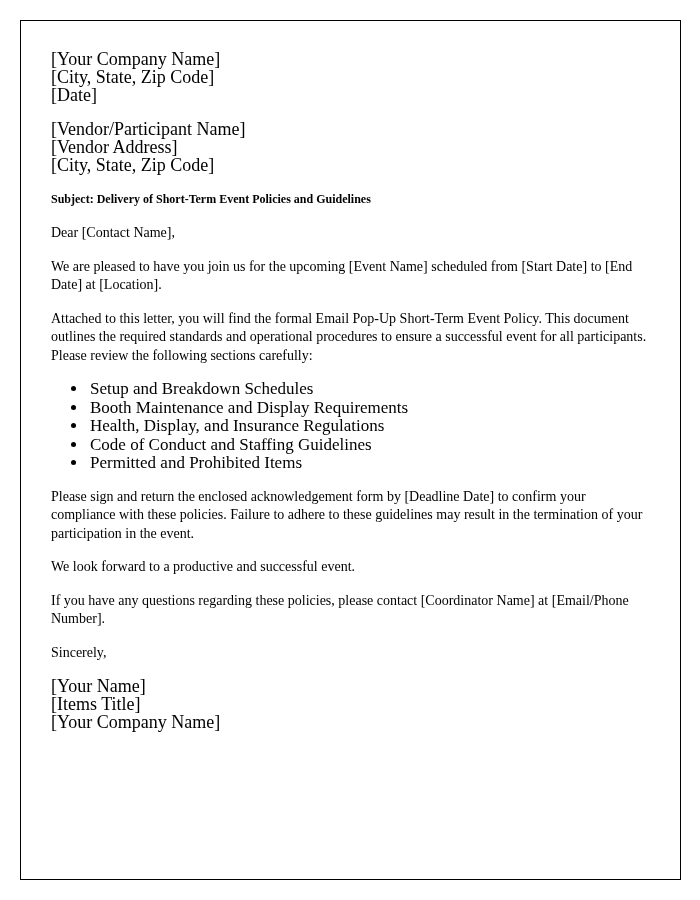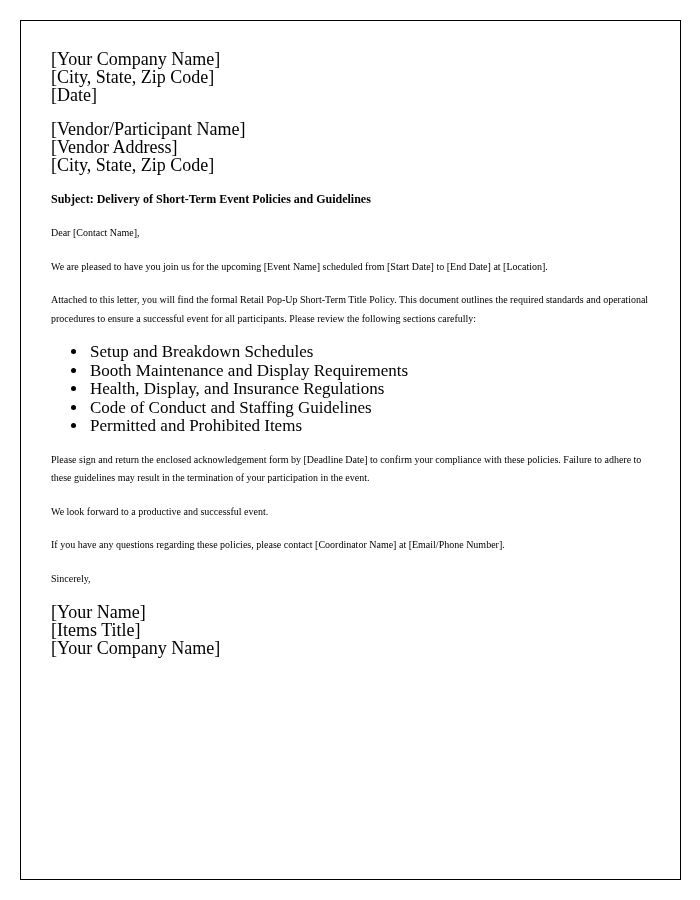--- a/index.html
+++ b/index.html
@@ -27,21 +27,21 @@
       overflow: hidden;
     }
     .line {
       font-size: 18px;
       line-height: 18px;
     }
     .block {
       margin: 0 0 16px 0;
     }
     p.para {
-      font-size: 10px;
+      font-size: 14px;
       line-height: 18.5px;
       margin: 0 0 15px 0;
     }
     .subject {
       font-weight: bold;
       font-size: 12px;
       line-height: 18px;
       margin: 0 0 16px 0;
     }
     ul.policy-list {
@@ -75,21 +75,21 @@
     <div class="line">[Vendor Address]</div>
     <div class="line">[City, State, Zip Code]</div>
   </div>
 
   <div class="subject">Subject: Delivery of Short-Term Event Policies and Guidelines</div>
 
   <p class="para">Dear [Contact Name],</p>
 
   <p class="para">We are pleased to have you join us for the upcoming [Event Name] scheduled from [Start Date] to [End Date] at [Location].</p>
 
-  <p class="para">Attached to this letter, you will find the formal Retail Pop-Up Short-Term Title Policy. This document outlines the required standards and operational procedures to ensure a successful event for all participants. Please review the following sections carefully:</p>
+  <p class="para">Attached to this letter, you will find the formal Email Pop-Up Short-Term Event Policy. This document outlines the required standards and operational procedures to ensure a successful event for all participants. Please review the following sections carefully:</p>
 
   <ul class="policy-list">
     <li>Setup and Breakdown Schedules</li>
     <li>Booth Maintenance and Display Requirements</li>
     <li>Health, Display, and Insurance Regulations</li>
     <li>Code of Conduct and Staffing Guidelines</li>
     <li>Permitted and Prohibited Items</li>
   </ul>
 
   <p class="para">Please sign and return the enclosed acknowledgement form by [Deadline Date] to confirm your compliance with these policies. Failure to adhere to these guidelines may result in the termination of your participation in the event.</p>

